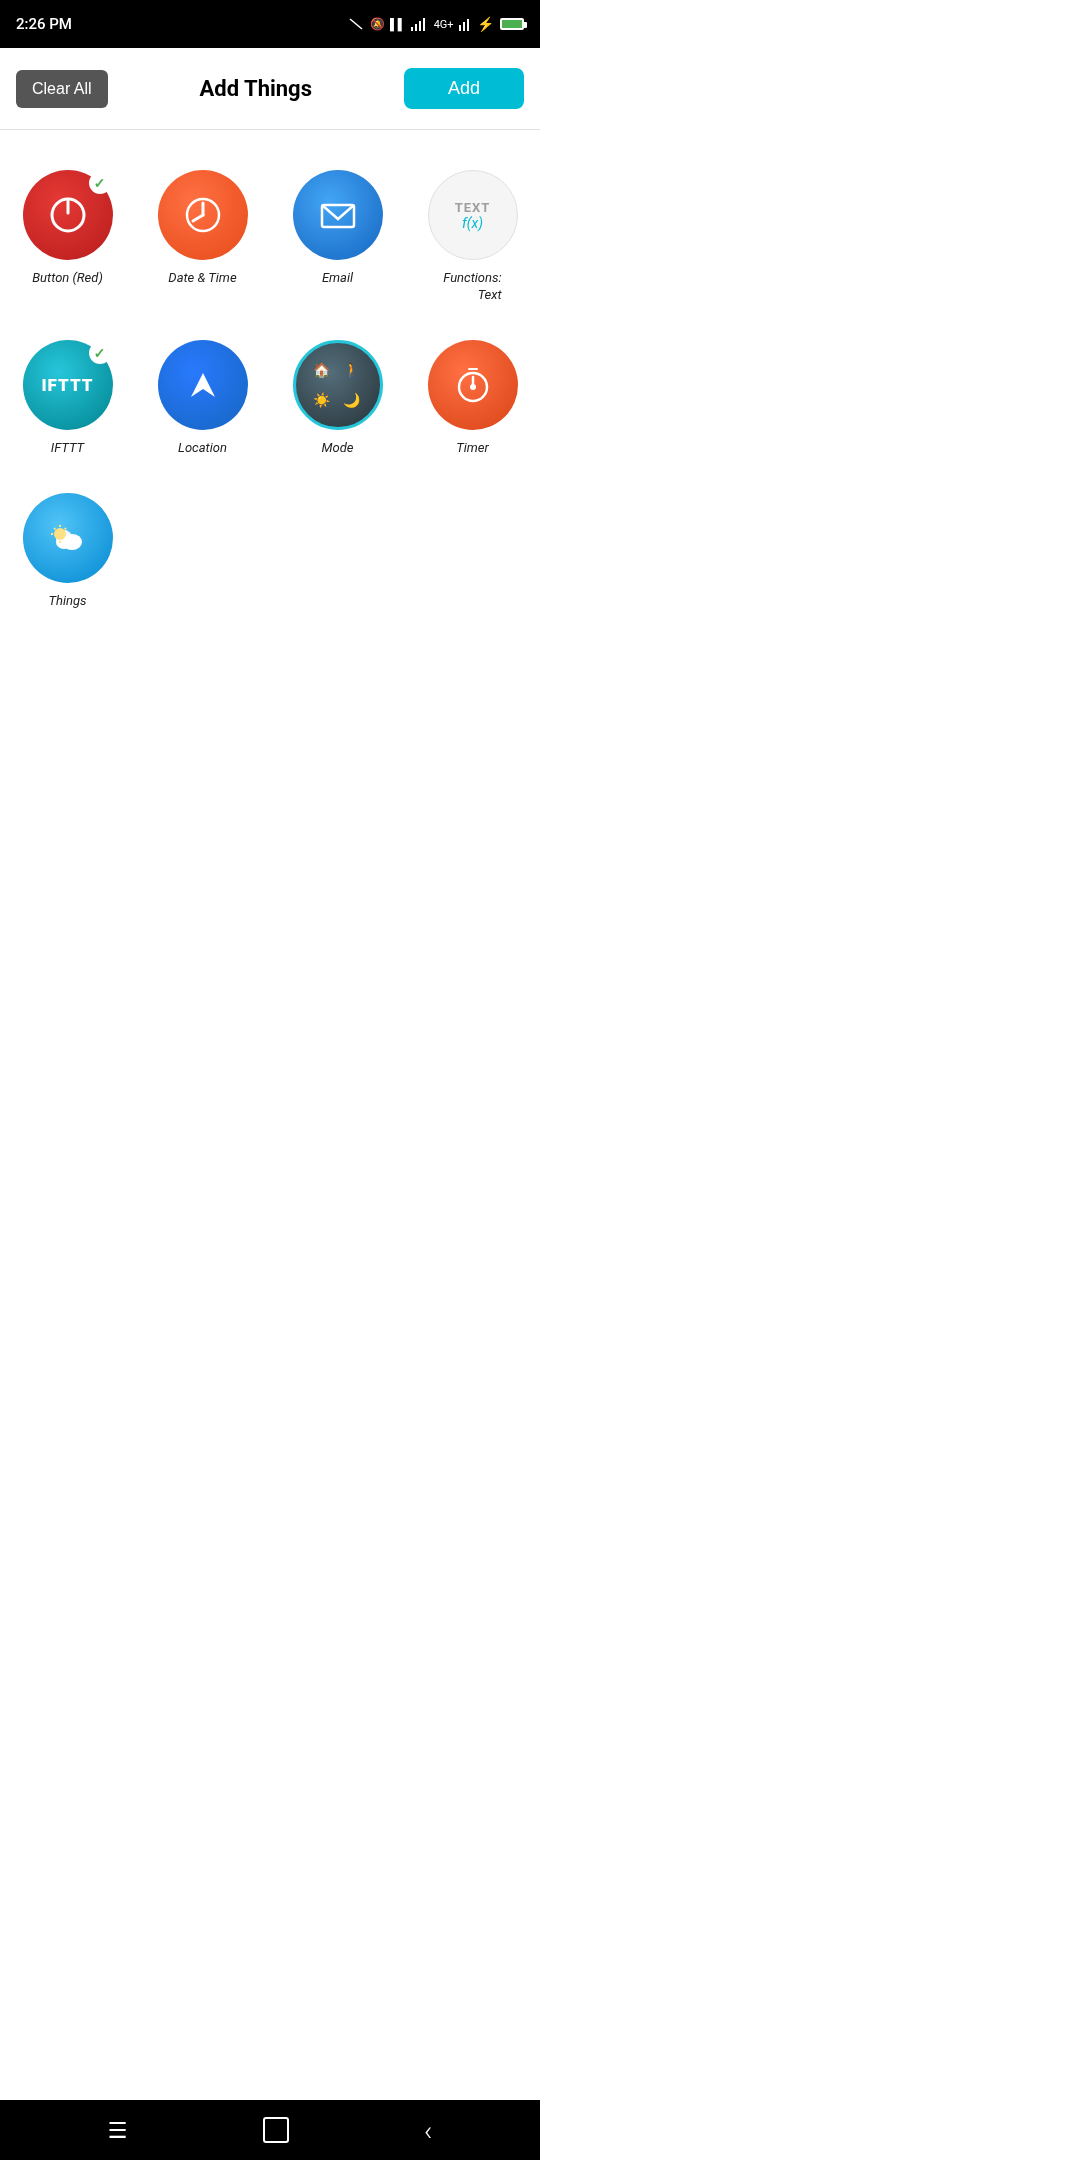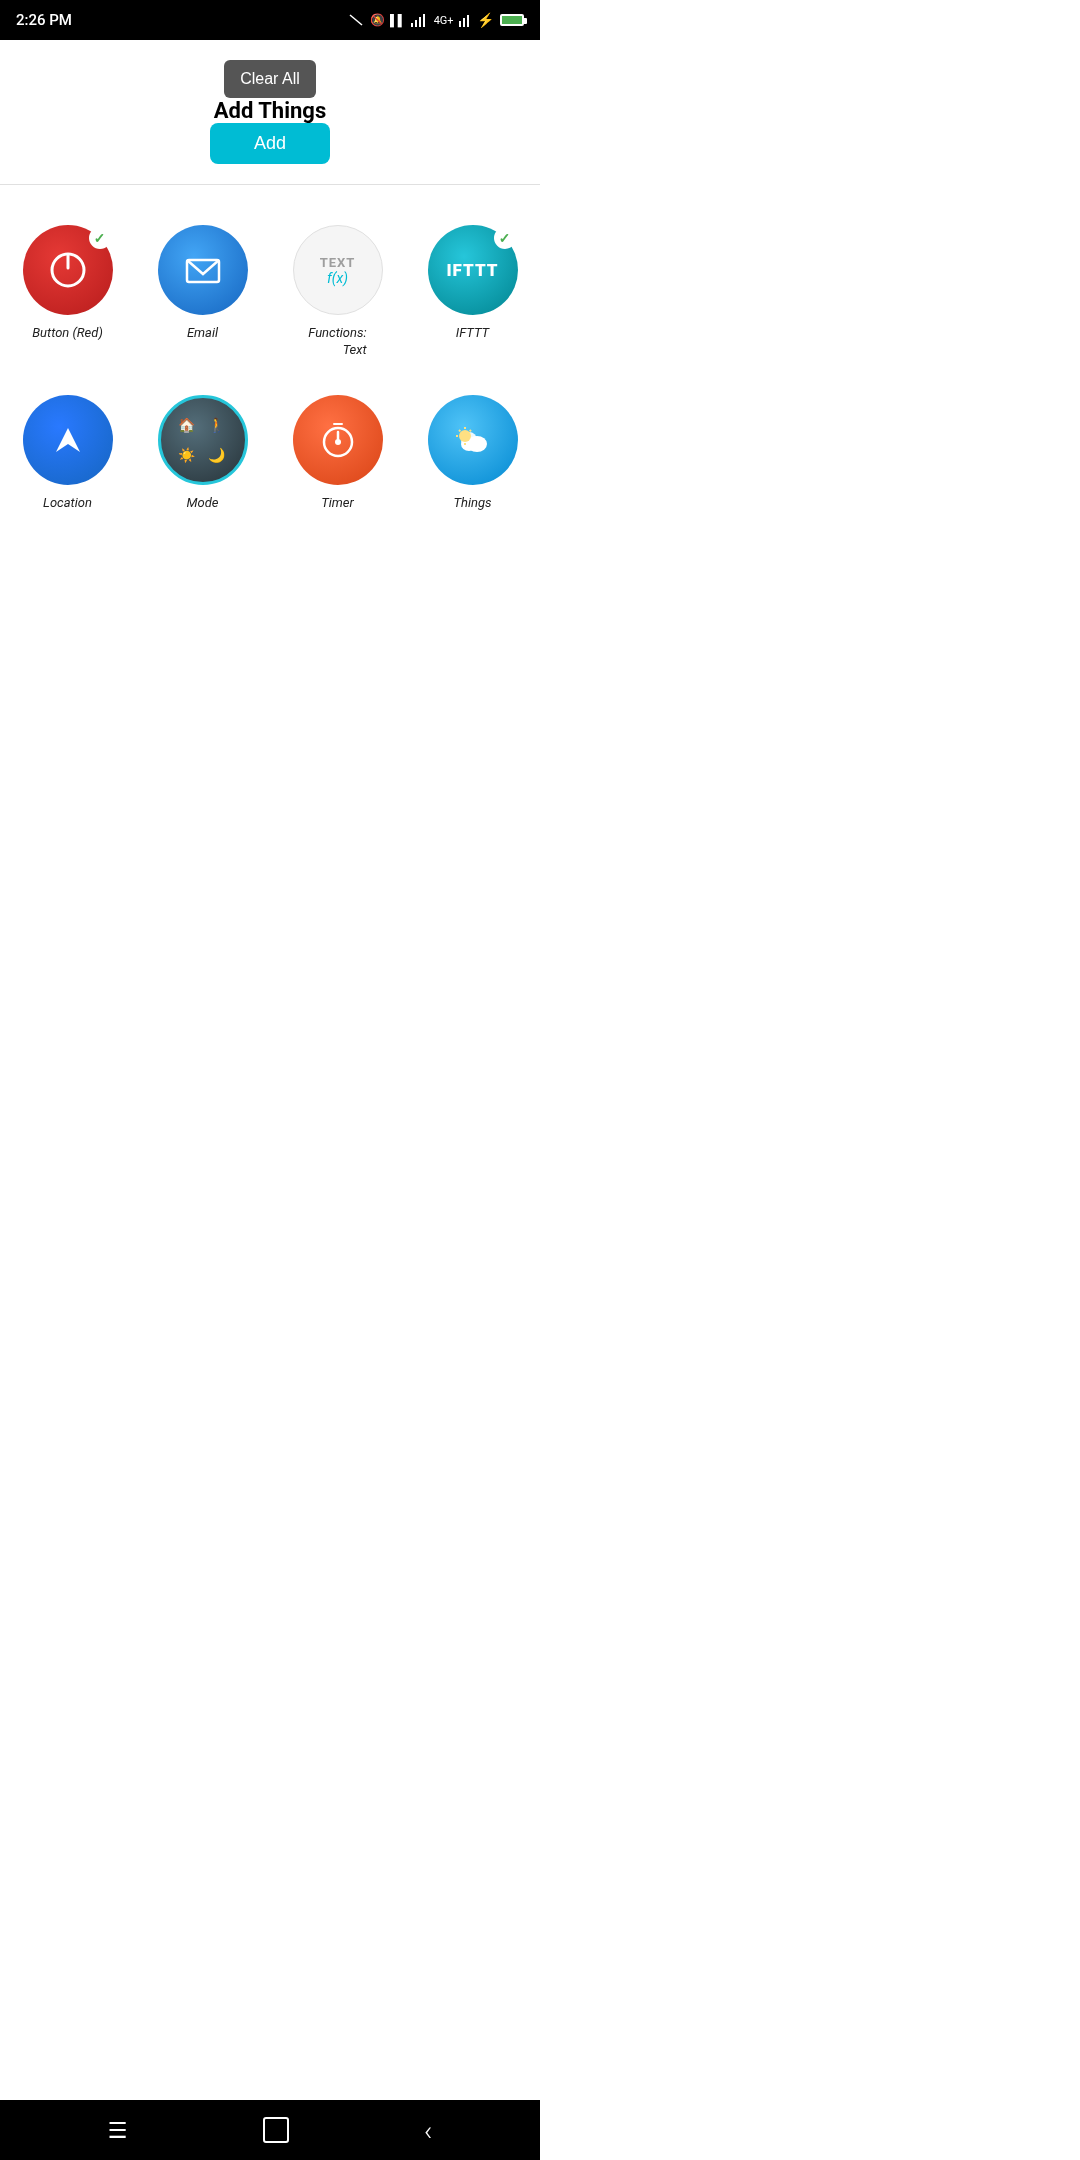--- a/index.html
+++ b/index.html
@@ -10,21 +10,21 @@
       min-height: 1080px;
       background: #fff;
       font-family: 'Roboto', Arial, sans-serif;
       overflow-x: hidden;
     }
 
     
     .status-bar {
       background: #000;
       color: #fff;
-      height: 40px;
+      height: 48px;
       display: flex;
       align-items: center;
       justify-content: space-between;
       padding: 0 16px;
       font-size: 14px;
       font-weight: 500;
     }
     .status-bar-time { font-size: 15px; }
     .status-bar-icons {
       display: flex;
@@ -52,21 +52,20 @@
       border-radius: 0 1px 1px 0;
     }
 
     
     .header {
       display: flex;
       align-items: center;
       justify-content: space-between;
       padding: 20px 16px;
       background: #fff;
-      flex-direction: column;
     }
     .btn-clear-all {
       background: #555;
       color: #fff;
       border: none;
       border-radius: 6px;
       padding: 10px 16px;
       font-size: 16px;
       font-weight: 500;
       cursor: pointer;
@@ -273,20 +272,30 @@
     <div class="item-icon-wrap bg-red">
       <svg class="icon-svg" viewBox="0 0 48 48" fill="none">
         <circle cx="24" cy="24" r="16" stroke="white" stroke-width="3" fill="none"></circle>
         <line x1="24" y1="10" x2="24" y2="22" stroke="white" stroke-width="3" stroke-linecap="round"></line>
       </svg>
       <div class="checkmark">✓</div>
     </div>
     <span class="item-label">Button (Red)</span>
   </div>
 
+  <div class="item-cell">
+    <div class="item-icon-wrap bg-orange">
+      <svg class="icon-svg" viewBox="0 0 48 48" fill="none">
+        <circle cx="24" cy="24" r="16" stroke="white" stroke-width="2.5" fill="none"></circle>
+        <line x1="24" y1="12" x2="24" y2="24" stroke="white" stroke-width="3" stroke-linecap="round"></line>
+        <line x1="24" y1="24" x2="14" y2="30" stroke="white" stroke-width="3" stroke-linecap="round"></line>
+      </svg>
+    </div>
+    <span class="item-label">Date &amp; Time</span>
+  </div>
 
   <div class="item-cell">
     <div class="item-icon-wrap bg-blue">
       <svg class="icon-svg" viewBox="0 0 48 48" fill="none">
         <rect x="8" y="14" width="32" height="22" rx="2" stroke="white" stroke-width="2.5" fill="none"></rect>
         <polyline points="8,14 24,28 40,14" stroke="white" stroke-width="2.5" fill="none"></polyline>
       </svg>
     </div>
     <span class="item-label">Email</span>
   </div>

